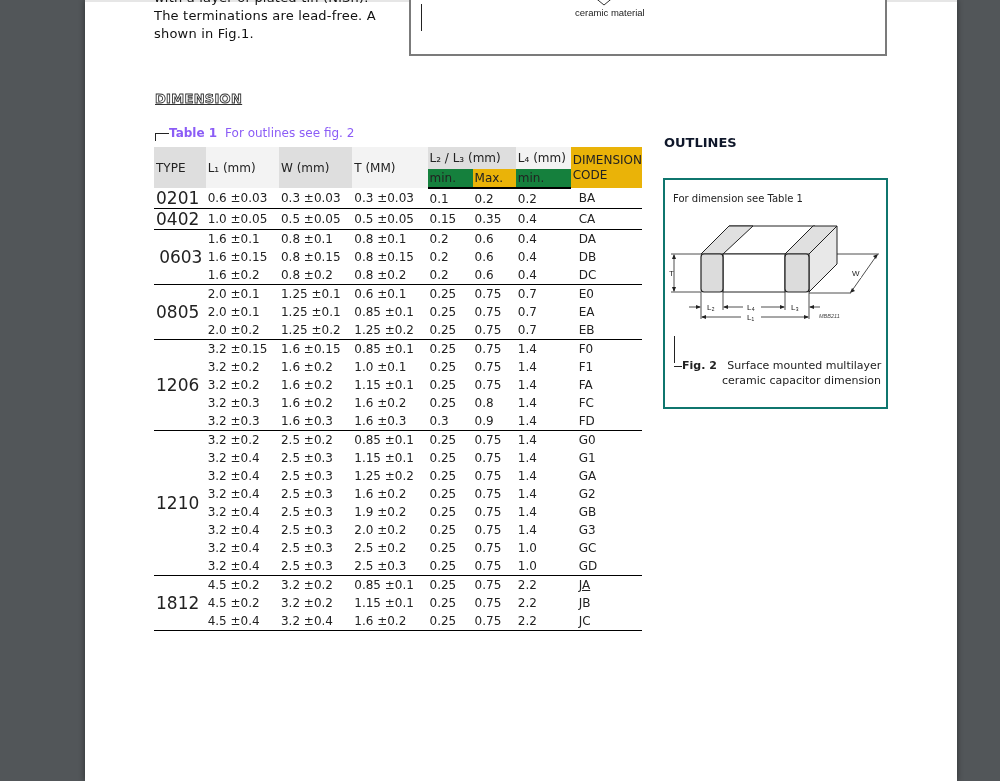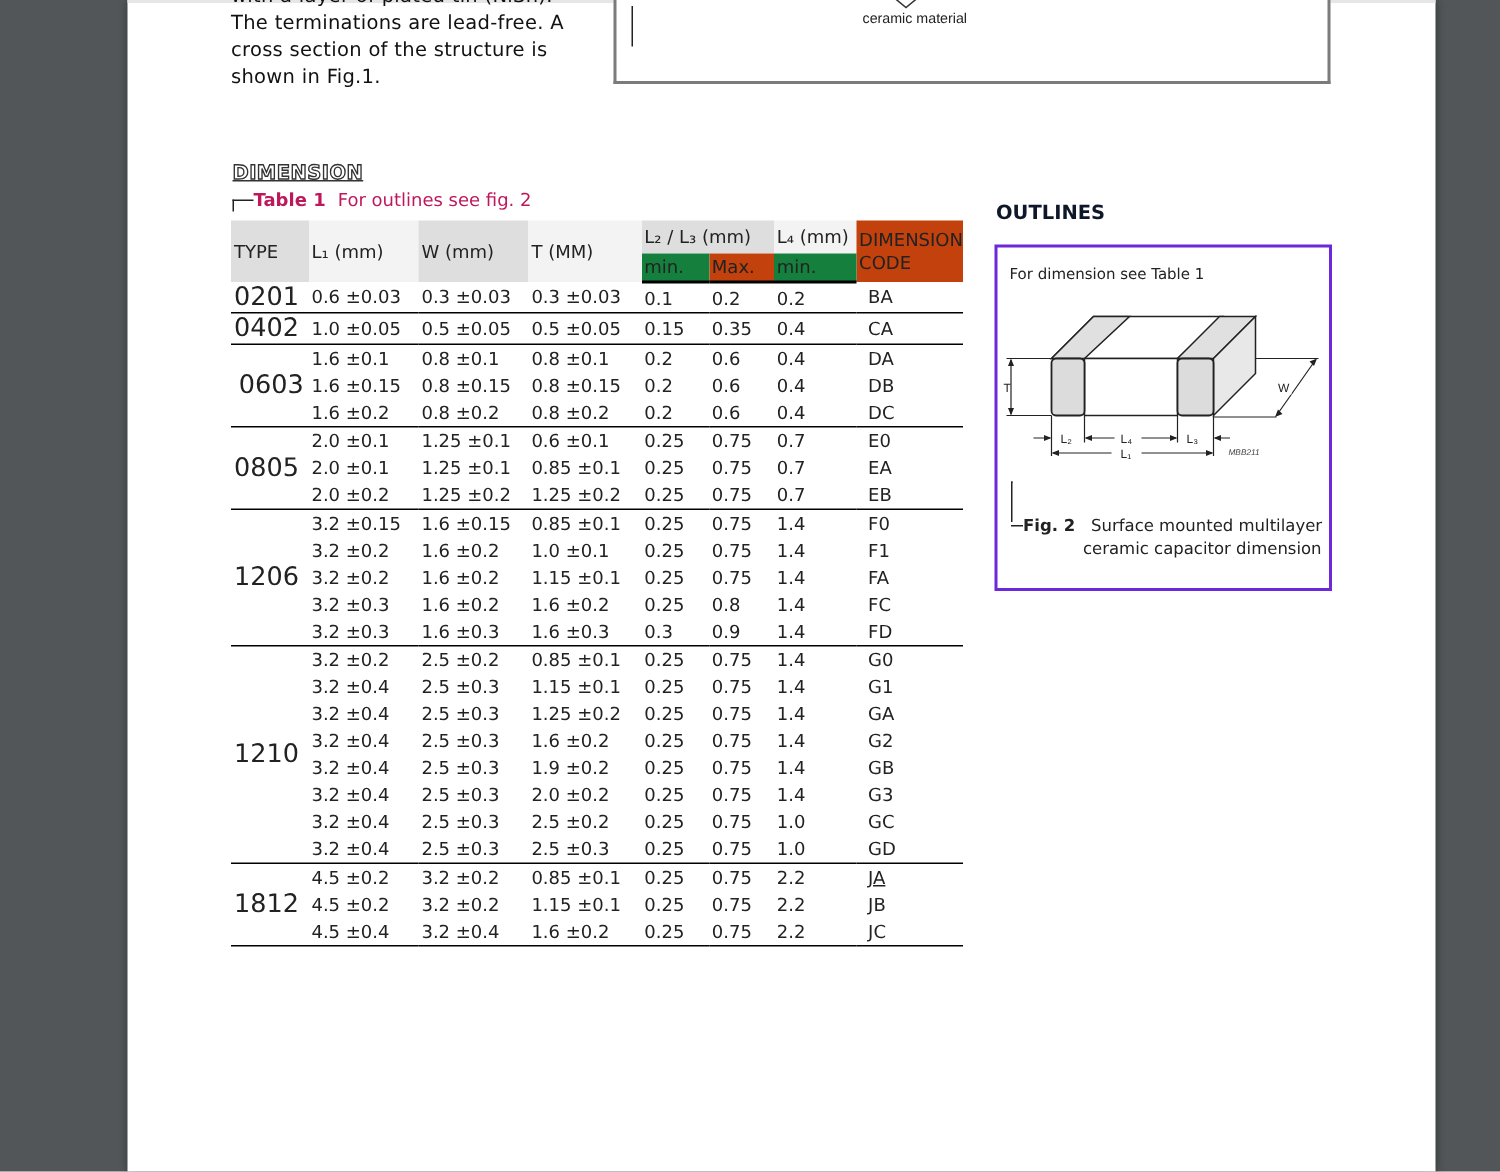--- a/index.html
+++ b/index.html
@@ -29,71 +29,70 @@
   .fig1-vee { position:absolute; left:181px; top:0; }
   .fig1-ceramic { position:absolute; left:164px; top:11px; font-size:9.5px; color:#222; font-family:"Liberation Sans", sans-serif; }
   .bracket { position:absolute; border-left:1px solid #222; border-top:1px solid #222; }
   .fig1-bracket { left:10px; top:8px; width:0; height:27px; border-top:none; }
   .caption { position:absolute; font-size:11px; color:#222; white-space:nowrap; }
   .caption .lbl { font-weight:bold; margin-right:10px; }
   .caption .tick { display:inline-block; width:8px; border-top:1px solid #222; vertical-align:middle; margin-right:1px; }
   .fig1-caption { left:10px; top:28px; }
 
   .section-title {
-    position:absolute; left:70px; top:108px;
+    position:absolute; left:70px; top:91px;
     font-size:13px; font-weight:bold; color:#333;
     text-decoration:underline; letter-spacing:0.3px;
     color:#fff; -webkit-text-stroke:0.9px #333;
   }
-  .table-caption { position:absolute; left:70px; top:126px; font-size:12px; color:#be185d; white-space:nowrap; }
+  .table-caption { position:absolute; left:70px; top:126px; font-size:12px; color:#8b5cf6; white-space:nowrap; }
   .table-caption .cbr { position:absolute; left:0; top:7px; width:0; height:8px; border-left:1px solid #222; }
   .table-caption .ctick { display:inline-block; width:14px; border-top:1px solid #222; vertical-align:middle; }
   .table-caption .lbl { font-weight:bold; margin-right:8px; }
 
   
   .dtable {
     position:absolute; left:69px; top:147px; width:488px;
     border-collapse:collapse; font-size:12px; color:#222;
   }
   .dtable th { font-weight:normal; text-align:left; padding:0 0 0 2px; vertical-align:middle; }
   .dtable .h1 th { height:22px; }
   .dtable .h2 th { height:18px; }
   .dtable thead tr.h2 th { border-bottom:2px solid #000; }
   .dtable .shade1 { background:#dedede; }
   .dtable .shade2 { background:#f3f3f3; }
   .dtable .shade3 { background:#15803d; }
-  .dtable .shadeW { background:#c2410c; }
+  .dtable .shadeW { background:#eab308; }
   .dtable td { padding:0 0 0 2px; height:18px; white-space:nowrap; }
   .dtable td.type { font-weight:normal; width:50px; font-size:17px; }
   .dtable tr.grp-end td { border-bottom:1.5px solid #000; }
   .col-type { width:50px; } .col-l1 { width:72px; } .col-w { width:72px; } .col-t { width:74px; }
   .col-min { width:44px; } .col-max { width:42px; } .col-l4 { width:54px; }
 
   .outlines-title { position:absolute; left:579px; top:135px; font-size:13px; font-weight:bold; color:#0f172a;text-align:right; }
   .fig2box {
-    position:absolute; left:578px; top:163px; width:221px; height:227px;
-    border:2px solid #6d28d9; background:#fff;
+    position:absolute; left:578px; top:178px; width:221px; height:227px;
+    border:2px solid #0f766e; background:#fff;
   }
   .fig2-note { position:absolute; left:8px; top:13px; font-size:10px; color:#222; white-space:nowrap; }
   .fig2-svg { position:absolute; left:0; top:38px; }
   .fig2-bracket { position:absolute; left:9px; top:156px; width:0; height:26px; border-left:1px solid #222; border-top:1px solid #222; }
   .fig2-caption { position:absolute; left:9px; top:178px; font-size:11px; color:#222; line-height:15px; }
   .fig2-caption .lbl { font-weight:bold; }
   .fig2-caption .tick { display:inline-block; width:8px; border-top:1px solid #222; vertical-align:middle; }
 </style>
 </head>
 <body>
 
 <div class="page">
   <div class="topline"></div>
 
   <div class="intro">
     <div>with a layer of plated tin (NiSn).</div>
     <div>The terminations are lead-free. A</div>
-    <div>cross section of the structure is</div>
     <div>shown in Fig.1.</div>
   </div>
 
   <div class="fig1box">
     <svg class="fig1-vee" width="26" height="10">
       <polyline points="1,0 12,9 23,0" fill="none" stroke="#333" stroke-width="1"></polyline>
     </svg>
     <div class="fig1-ceramic">ceramic material</div>
     <div class="bracket fig1-bracket"></div>
   </div>

